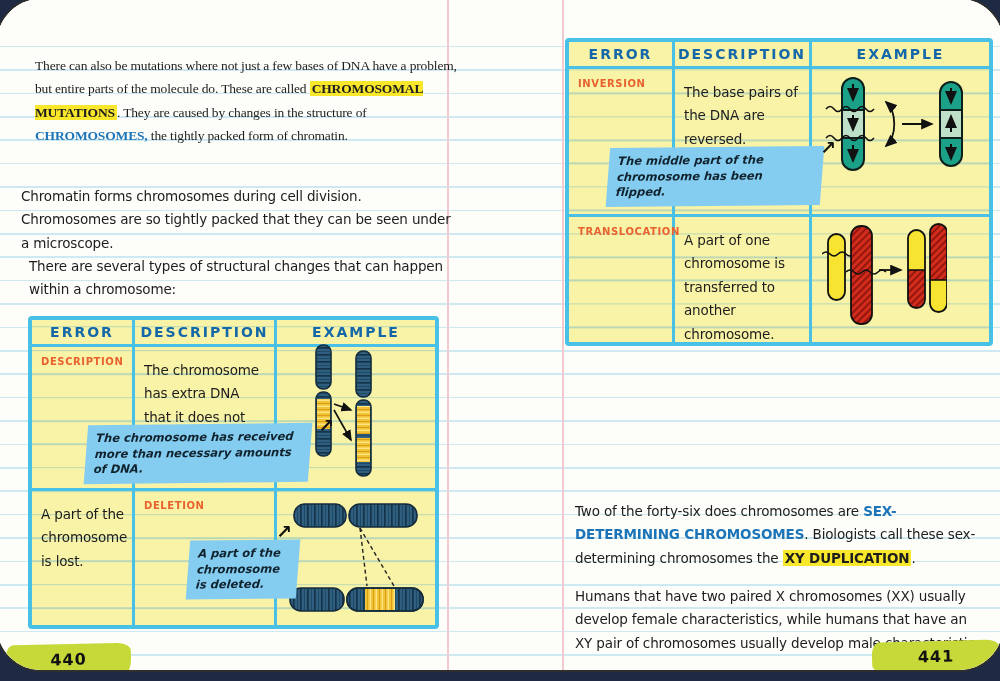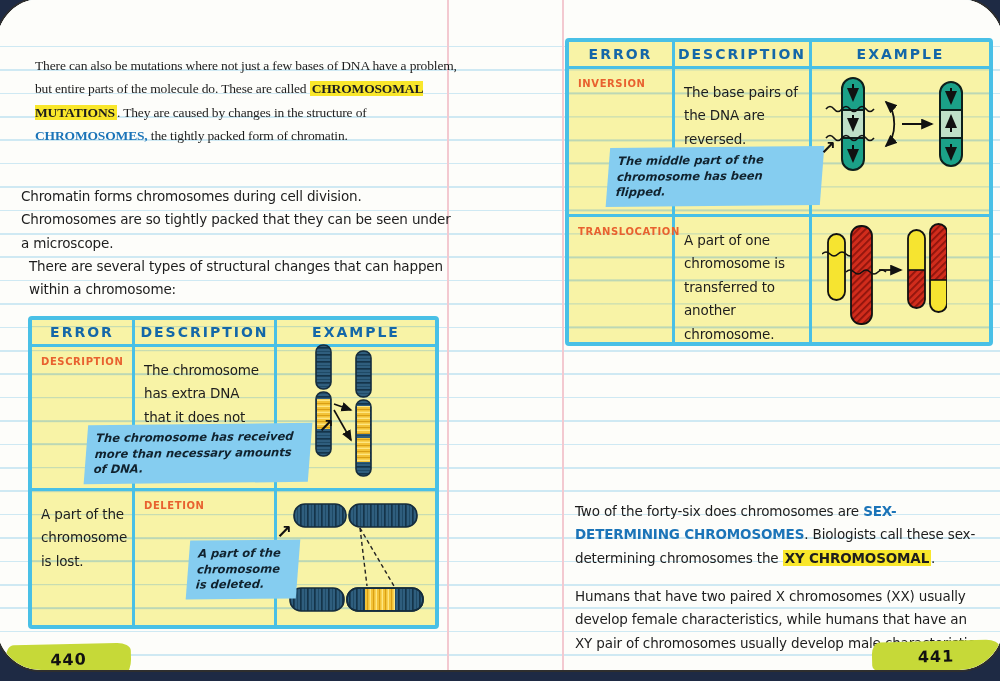--- a/index.html
+++ b/index.html
@@ -209,21 +209,21 @@
         <rect x="108" y="2" width="17" height="56" fill="url(#hatch)"></rect>
         <rect x="108" y="58" width="17" height="32" fill="#f6e430"></rect>
       </g>
       <rect x="108" y="2" width="17" height="88" rx="8.5" fill="none" stroke="#111" stroke-width="1.8"></rect>
       <line x1="108" y1="58" x2="125" y2="58" stroke="#111" stroke-width="1.6"></line>
     </svg>
 
 
 
     <div class="para" style="left:575px;top:500px;width:412px;">
-      <span>Two of the forty-six does chromosomes are </span><span class="kw">SEX-DETERMINING CHROMOSOMES</span><span>. Biologists call these sex-determining chromosomes the </span><span class="hl">XY CHROMOSOMAL</span><span>.</span>
+      <span>Two of the forty-six does chromosomes are </span><span class="kw">SEX-DETERMINING CHROMOSOMES</span><span>. Biologists call these sex-determining chromosomes the </span><span class="hl">XY DUPLICATION</span><span>.</span>
     </div>
 
     <div class="para" style="left:575px;top:585px;width:412px;">Humans that have two paired X chromosomes (XX) usually develop female characteristics, while humans that have an XY pair of chromosomes usually develop male characteristics.</div>
 
     <div class="tab" style="left:872px;top:641px;width:128px;height:31px;transform:rotate(-1.5deg);">
       <span>441</span>
     </div>
 
   </div>
  </div>

